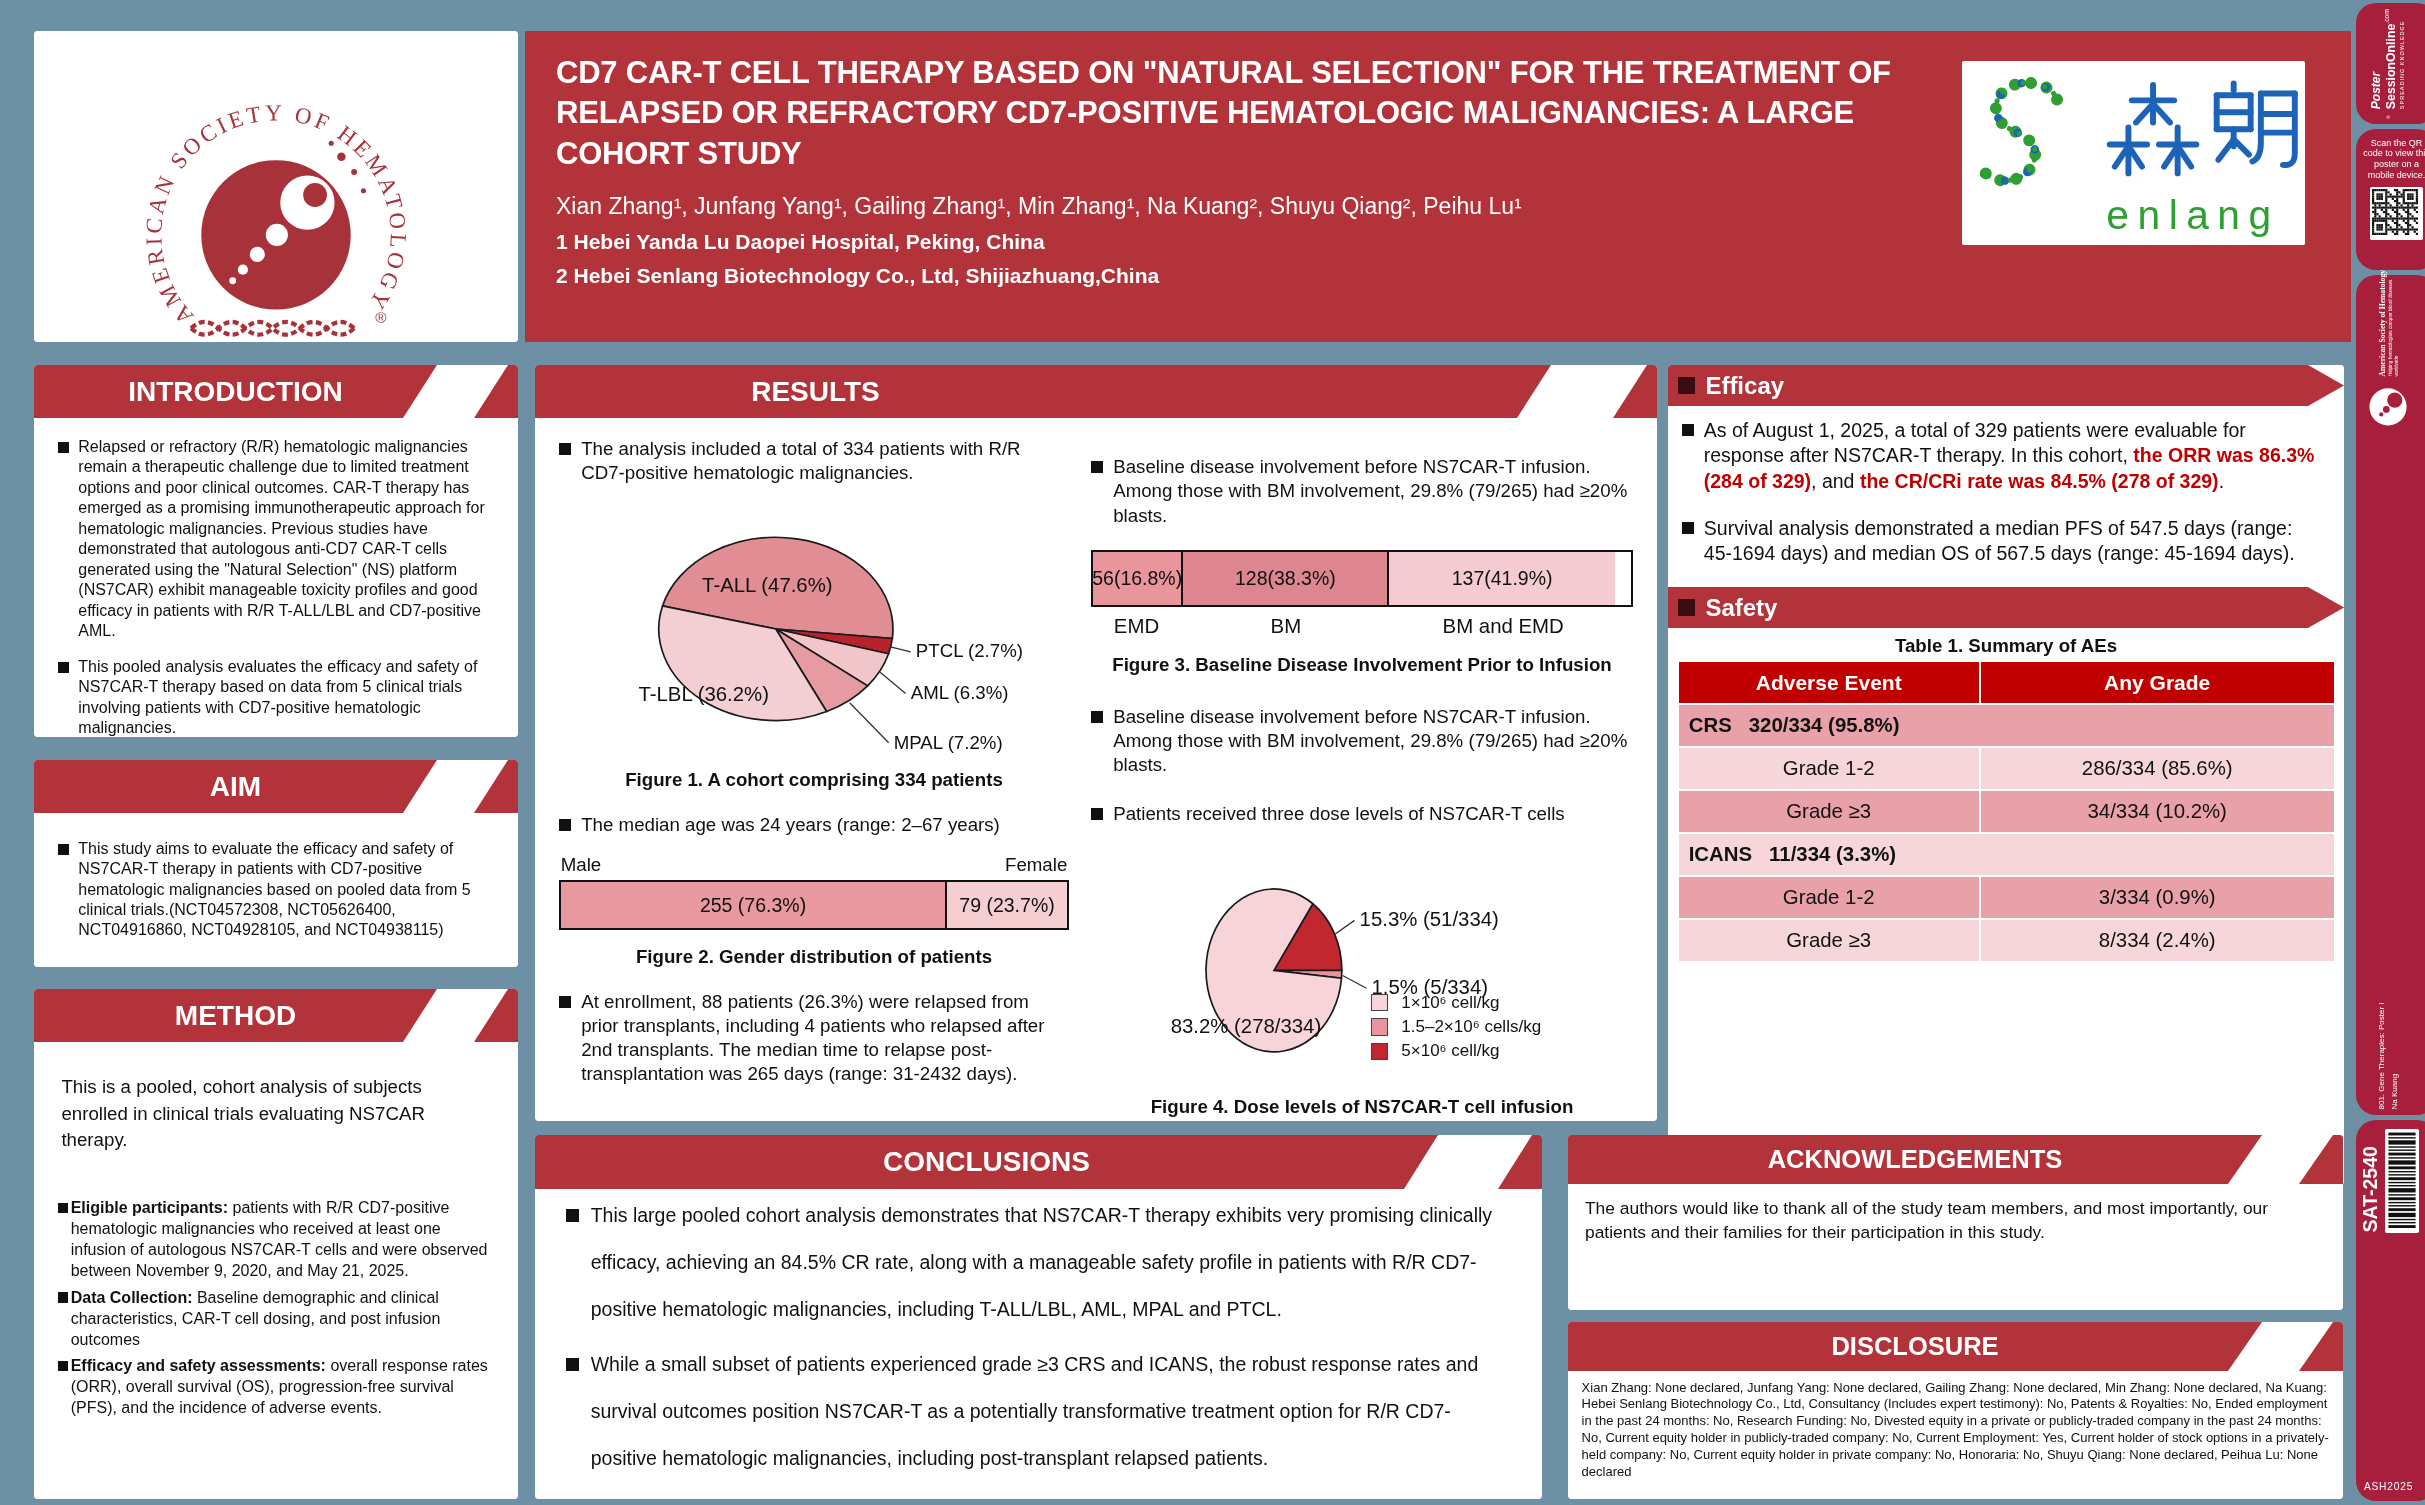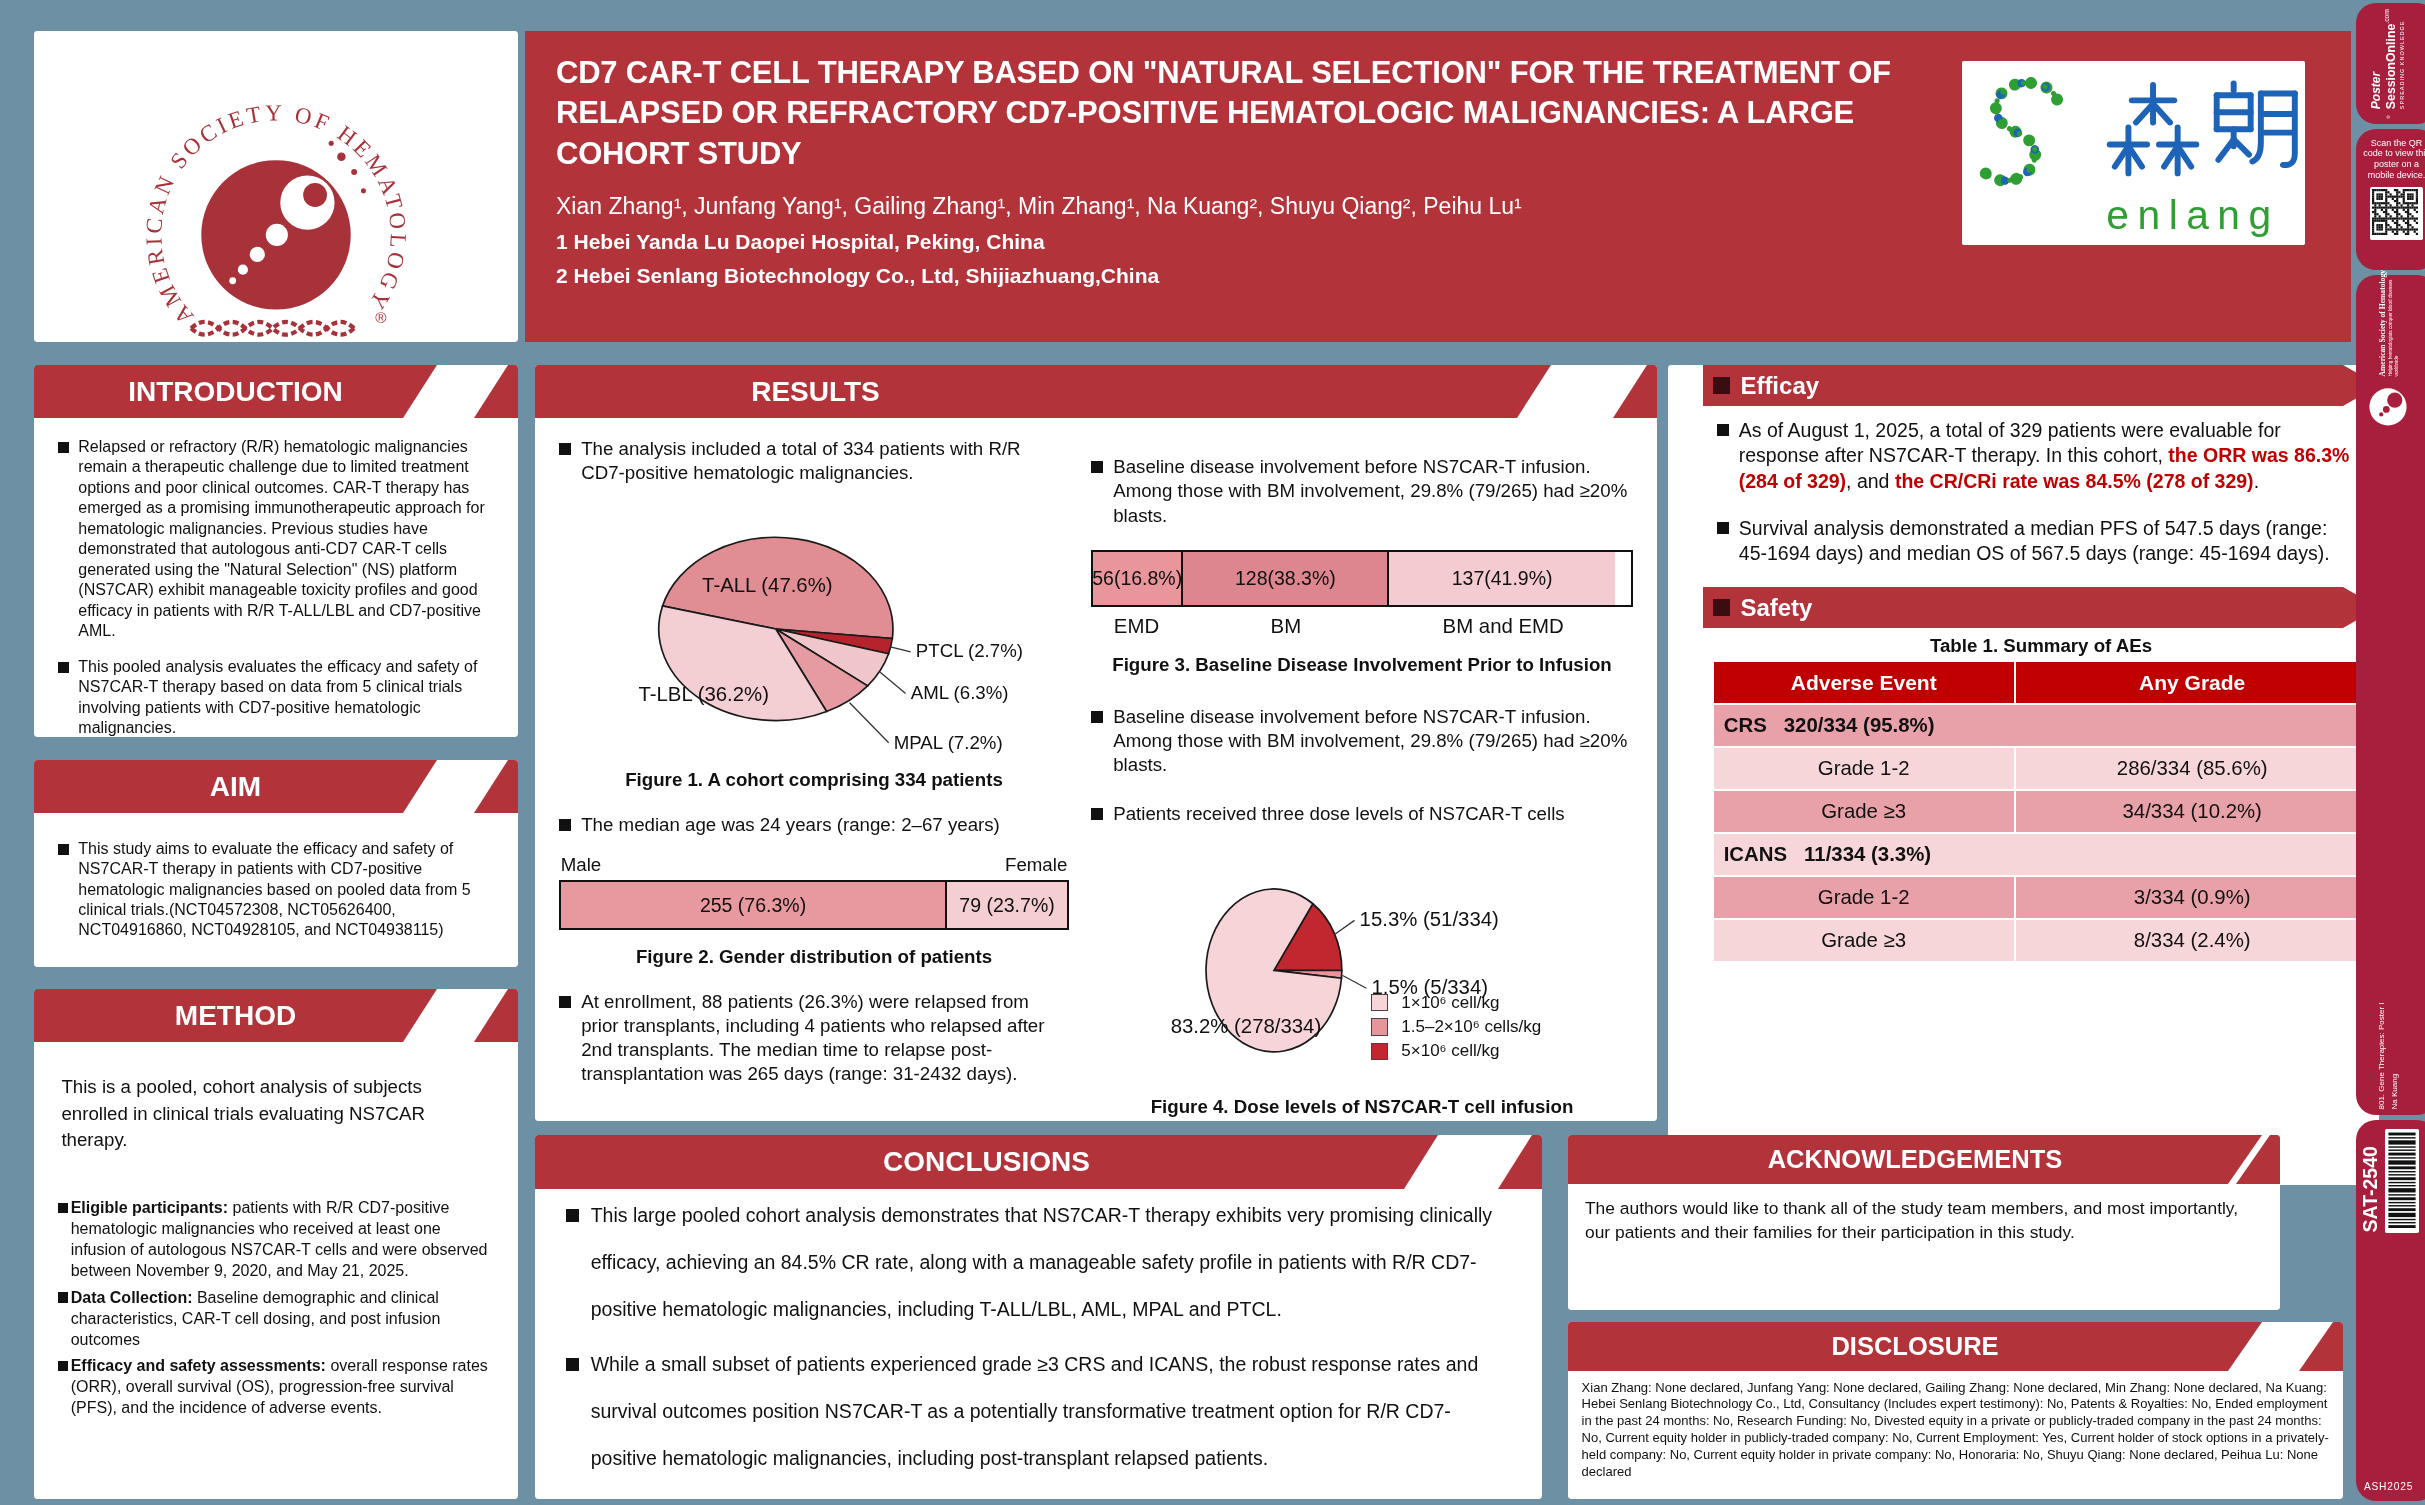--- a/index.html
+++ b/index.html
@@ -64,35 +64,35 @@
   .bar-ends{display:flex;justify-content:space-between;font-size:18.7px;margin-bottom:4.2px;padding:0 1.7px;}
   .bar-under{display:flex;font-size:20.4px;margin-top:8.5px;}
   .bar-under div{text-align:center;}
   #fig3-bar{height:53px;}
   #fig4-wrap{position:relative;height:263px;}
   .legend{position:absolute;left:280px;top:160px;display:flex;flex-direction:column;gap:4.2px;}
   .lg-row{display:flex;align-items:center;gap:13px;font-size:17px;}
   .lg-sw{width:15.3px;height:15.3px;border:0.8px solid #444;flex:none;}
 
   
-  #eff-box{left:1668px;top:365px;width:676px;height:820px;padding-left:35px;}
+  #eff-box{left:1668px;top:365px;width:676px;height:820px;}
   .eff-pad{padding:0 18.7px 0 13.6px;}
   .tbl-caption{font-weight:bold;text-align:center;font-size:18.7px;margin-top:6.8px;}
   #ae-table{width:calc(100% - 17px);margin:3.4px 8.5px 0 8.5px;border-collapse:separate;border-spacing:2.5px;}
   #ae-table th{background:#c00000;color:#fff;font-size:21px;font-weight:bold;height:39px;}
   #ae-table th:first-child{width:46%;}
   #ae-table td{font-size:20.4px;text-align:center;height:39px;}
   #ae-table tr.medium td{background:#e9a1a9;}
   #ae-table tr.light td{background:#f7d6da;}
   #ae-table td.span{text-align:left;font-weight:bold;padding-left:10.2px;white-space:pre-wrap;}
 
   
   #concl-box{left:535px;top:1135px;width:1007px;height:364px;}
   #concl-box .banner{height:54px;}
-  #ack-box{left:1568px;top:1135px;width:712px;height:175px;}
+  #ack-box{left:1568px;top:1135px;width:775px;height:175px;}
   #disc-box{left:1568px;top:1322px;width:775px;height:177px;}
   #ack-box .banner,#disc-box .banner{height:49px;}
   #ack-box .band,#disc-box .band{font-size:25.5px;}
   .ack-text{font-size:17.4px;line-height:1.4;padding:12px 17px 0 17px;}
   .disc-text{font-size:13px;line-height:1.3;padding:8.5px 13.6px 0 13.6px;}
 
   
   .sb{position:absolute;left:2356px;width:81px;background:#a81f3e;border-radius:20px;}
   #sb1{top:3.4px;height:121px;}
   #sb2{top:129px;height:141px;}

